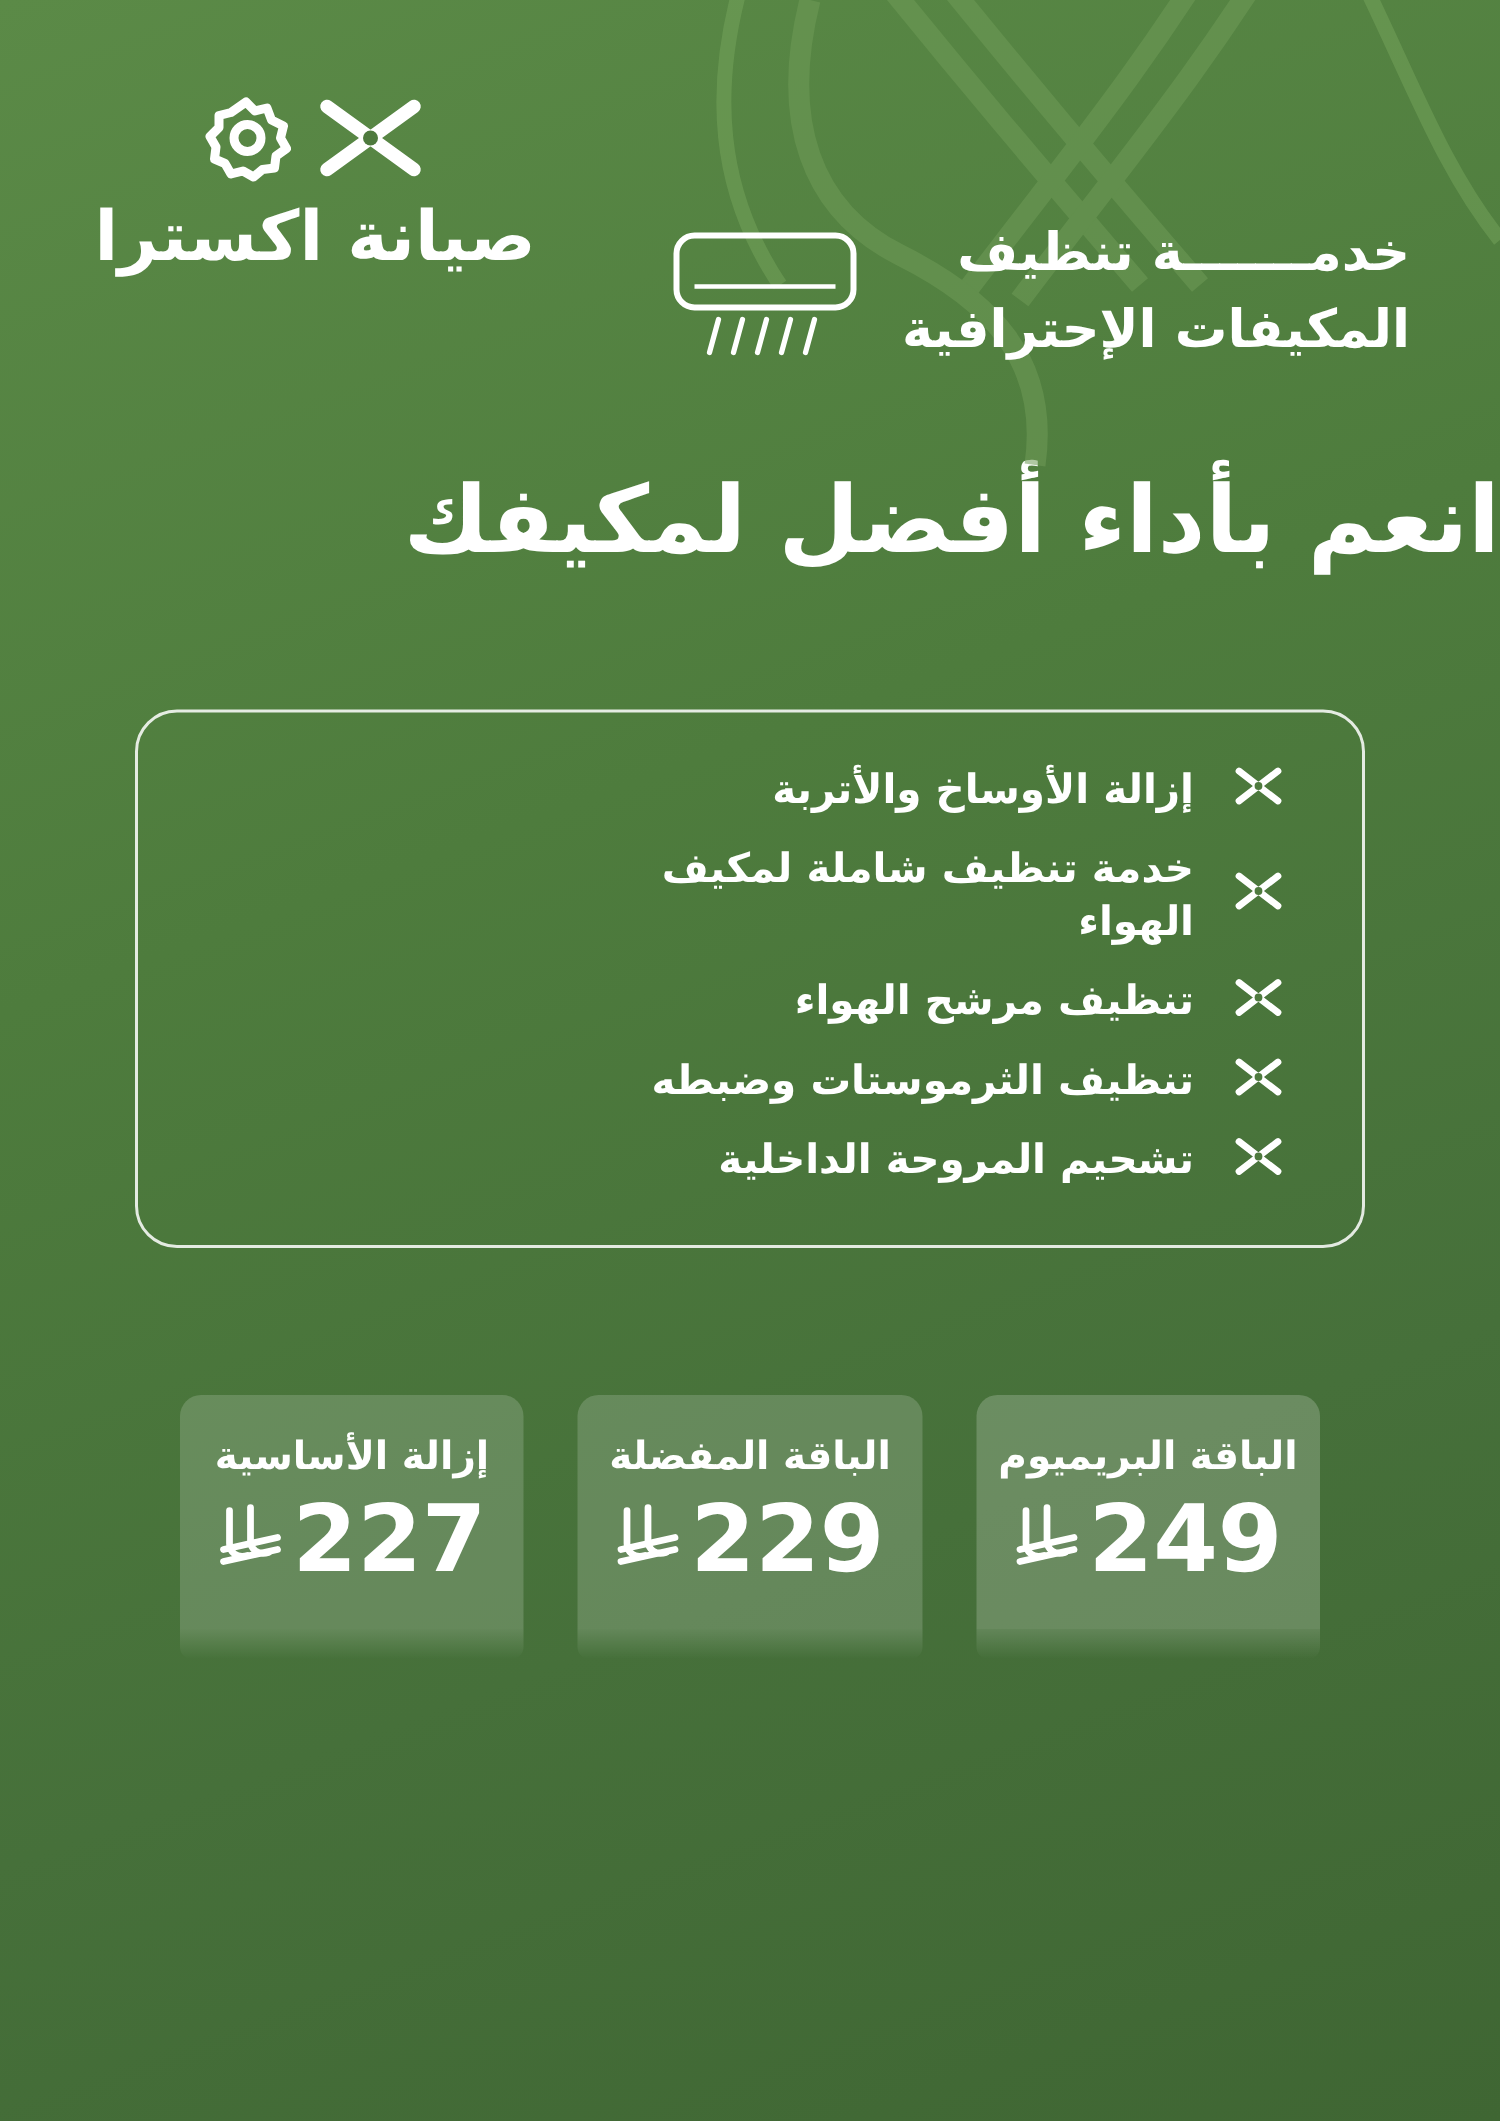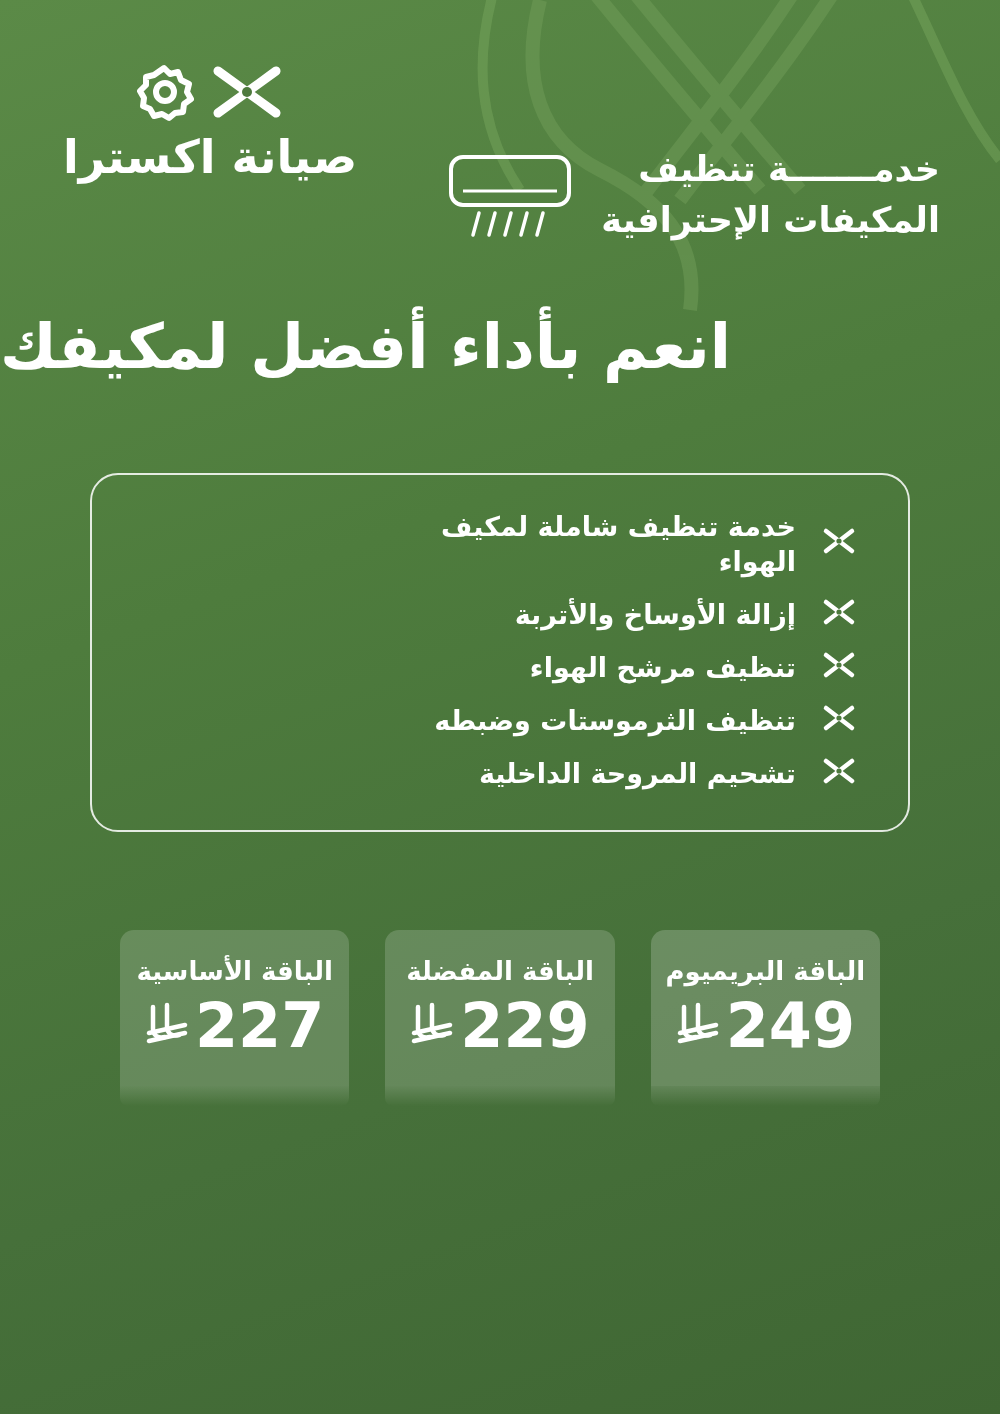--- a/index.html
+++ b/index.html
@@ -53,21 +53,21 @@
     font-weight: 700;
     line-height: 1.45;
     color: #ffffff;
     white-space: nowrap;
   }
   .ac-icon { flex: 0 0 auto; }
 
   
   .headline {
     margin-top: 62px;
-    text-align: left;
+    text-align: right;
     font-size: 62px;
     font-weight: 700;
     line-height: 1.25;
     color: #ffffff;
   }
 
   
   .features-wrap { display: flex; justify-content: center; margin-top: 88px; }
   .features {
     width: 820px;
@@ -215,32 +215,32 @@
   <div class="features">
 
     <div class="feature-row">
       <span class="feature-bullet">
         <svg width="34" height="28" viewBox="0 0 34 28" fill="none">
           <path d="M4 4 L30 24" stroke="#ffffff" stroke-width="4.5" stroke-linecap="round"></path>
           <path d="M30 4 L4 24" stroke="#ffffff" stroke-width="4.5" stroke-linecap="round"></path>
           <circle cx="17" cy="14" r="2.6" fill="#4e7a3e"></circle>
         </svg>
       </span>
+      <span class="feature-text">إزالة الأوساخ والأتربة</span>
+    </div>
+
+    <div class="feature-row">
+      <span class="feature-bullet">
+        <svg width="34" height="28" viewBox="0 0 34 28" fill="none">
+          <path d="M4 4 L30 24" stroke="#ffffff" stroke-width="4.5" stroke-linecap="round"></path>
+          <path d="M30 4 L4 24" stroke="#ffffff" stroke-width="4.5" stroke-linecap="round"></path>
+          <circle cx="17" cy="14" r="2.6" fill="#4e7a3e"></circle>
+        </svg>
+      </span>
       <span class="feature-text">خدمة تنظيف شاملة لمكيف الهواء</span>
-    </div>
-
-    <div class="feature-row">
-      <span class="feature-bullet">
-        <svg width="34" height="28" viewBox="0 0 34 28" fill="none">
-          <path d="M4 4 L30 24" stroke="#ffffff" stroke-width="4.5" stroke-linecap="round"></path>
-          <path d="M30 4 L4 24" stroke="#ffffff" stroke-width="4.5" stroke-linecap="round"></path>
-          <circle cx="17" cy="14" r="2.6" fill="#4e7a3e"></circle>
-        </svg>
-      </span>
-      <span class="feature-text">إزالة الأوساخ والأتربة</span>
     </div>
 
     <div class="feature-row">
       <span class="feature-bullet">
         <svg width="34" height="28" viewBox="0 0 34 28" fill="none">
           <path d="M4 4 L30 24" stroke="#ffffff" stroke-width="4.5" stroke-linecap="round"></path>
           <path d="M30 4 L4 24" stroke="#ffffff" stroke-width="4.5" stroke-linecap="round"></path>
           <circle cx="17" cy="14" r="2.6" fill="#4e7a3e"></circle>
         </svg>
       </span>
@@ -302,21 +302,21 @@
             <path d="M4 34 L40 26"></path>
             <path d="M4 42 L40 34"></path>
           </g>
         </svg>
       </span>
       <span>229</span>
     </div>
   </div>
 
   <div class="plan basic">
-    <div class="plan-name">الباقة الأساسية</div>
+    <div class="plan-name">إزالة الأساسية</div>
     <div class="plan-price">
       <span class="riyal">
         <svg width="44" height="48" viewBox="0 0 44 48" fill="none">
           <g stroke="#ffffff" stroke-width="4.5" stroke-linecap="round">
             <path d="M8 8 L8 30 C8 36 13 40 20 38"></path>
             <path d="M22 6 L22 28 C22 34 27 38 34 36"></path>
             <path d="M4 34 L40 26"></path>
             <path d="M4 42 L40 34"></path>
           </g>
         </svg>

